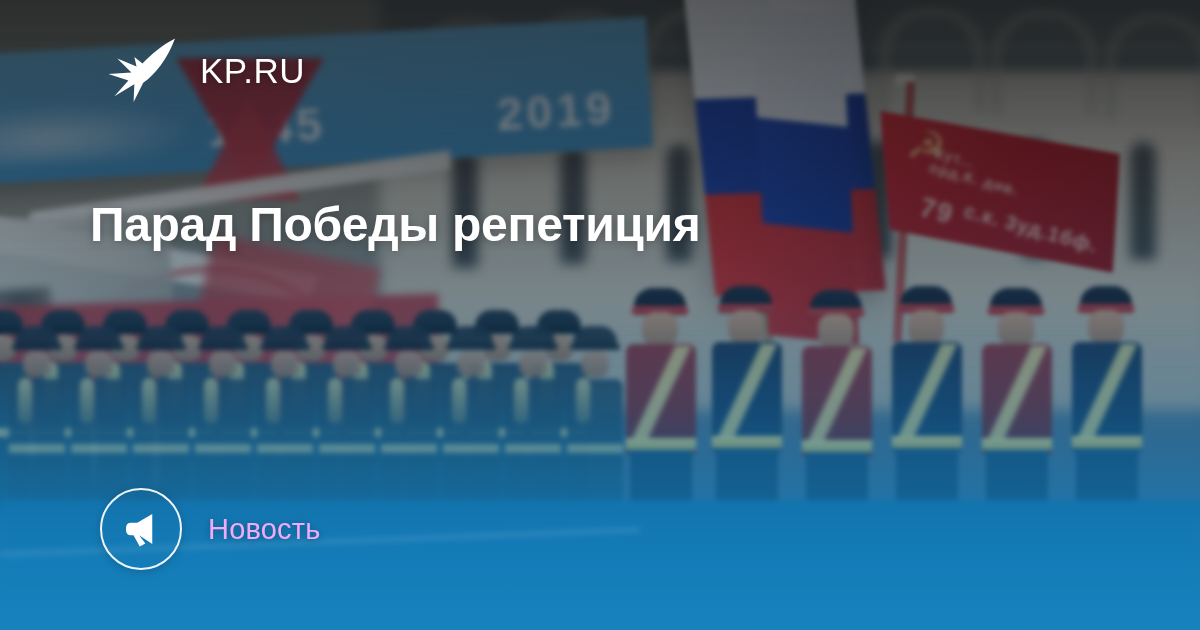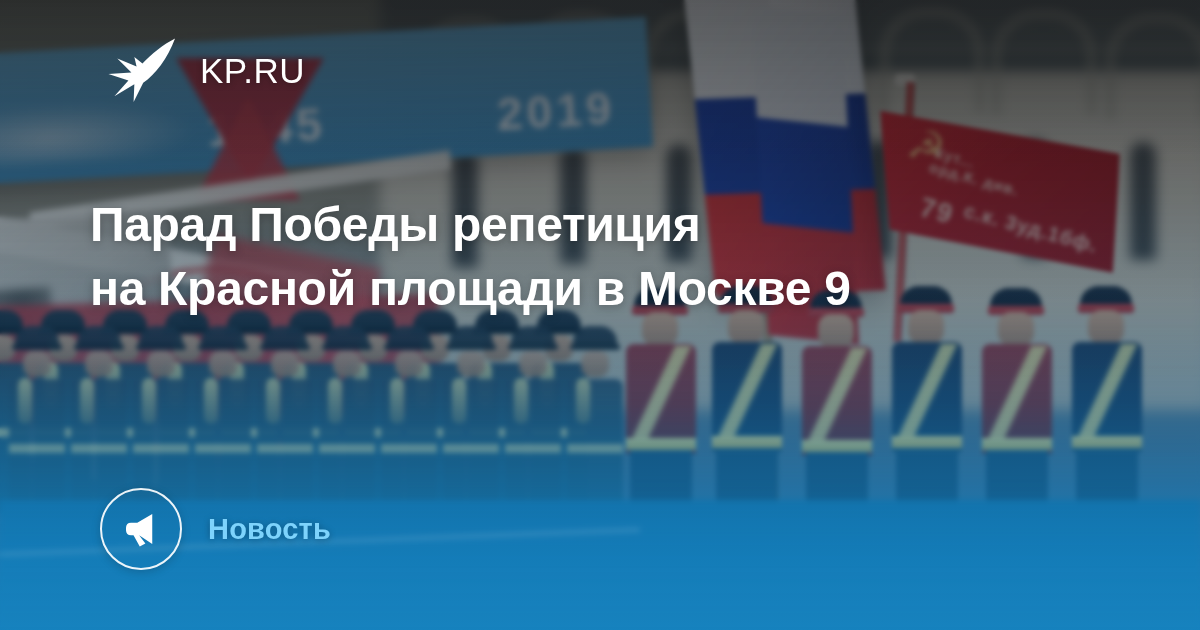--- a/index.html
+++ b/index.html
@@ -314,21 +314,21 @@
 
   .badge{position:absolute;left:100px;top:488px;display:flex;align-items:center;gap:26px;}
   .badge-circle{
     width:78px;height:78px;border-radius:50%;
     border:2px solid rgba(255,255,255,.92);
     display:flex;align-items:center;justify-content:center;
     box-shadow:0 2px 10px rgba(0,0,0,.18);
   }
   .megaphone{width:40px;height:40px;display:block;}
   .badge-label{
-    color:#7dd3fc;font-size:29px;font-weight:700;letter-spacing:.2px;
+    color:#f0abfc;font-size:29px;font-weight:400;letter-spacing:.2px;
     font-family:"Liberation Sans",sans-serif;
     text-shadow:0 1px 7px rgba(0,0,0,.3);
   }
 </style>
 </head>
 <body>
 
 <div class="card">
 
   <div class="photo">
@@ -642,21 +642,20 @@
 
     <div class="logo">
       <svg class="bird" viewBox="0 0 100 100" aria-hidden="true">
         <path fill="#ffffff" d="M96 6 C80 14 64 27 52 40 L41 31 L44 44 L18 33 L37 52 L6 54 L33 63 L14 84 L41 68 L40 92 L53 66 C69 55 86 33 96 6 Z"></path>
       </svg>
       <span class="wordmark">KP.RU</span>
     </div>
 
     <div class="headline">
       <span class="ln">Парад Победы репетиция</span>
-      <span class="ln">на Красной площади в Москве 9</span>
     </div>
 
     <div class="badge">
       <span class="badge-circle">
         <svg class="megaphone" viewBox="0 0 64 64" aria-hidden="true">
           <path fill="#ffffff" d="M50 8 L26 22 L16 22 C11 22 8 25 8 30 L8 34 C8 39 11 42 16 42 L20 42 L30 60 L39 55 L29 42 L50 56 Z"></path>
         </svg>
       </span>
       <span class="badge-label">Новость</span>
     </div>

